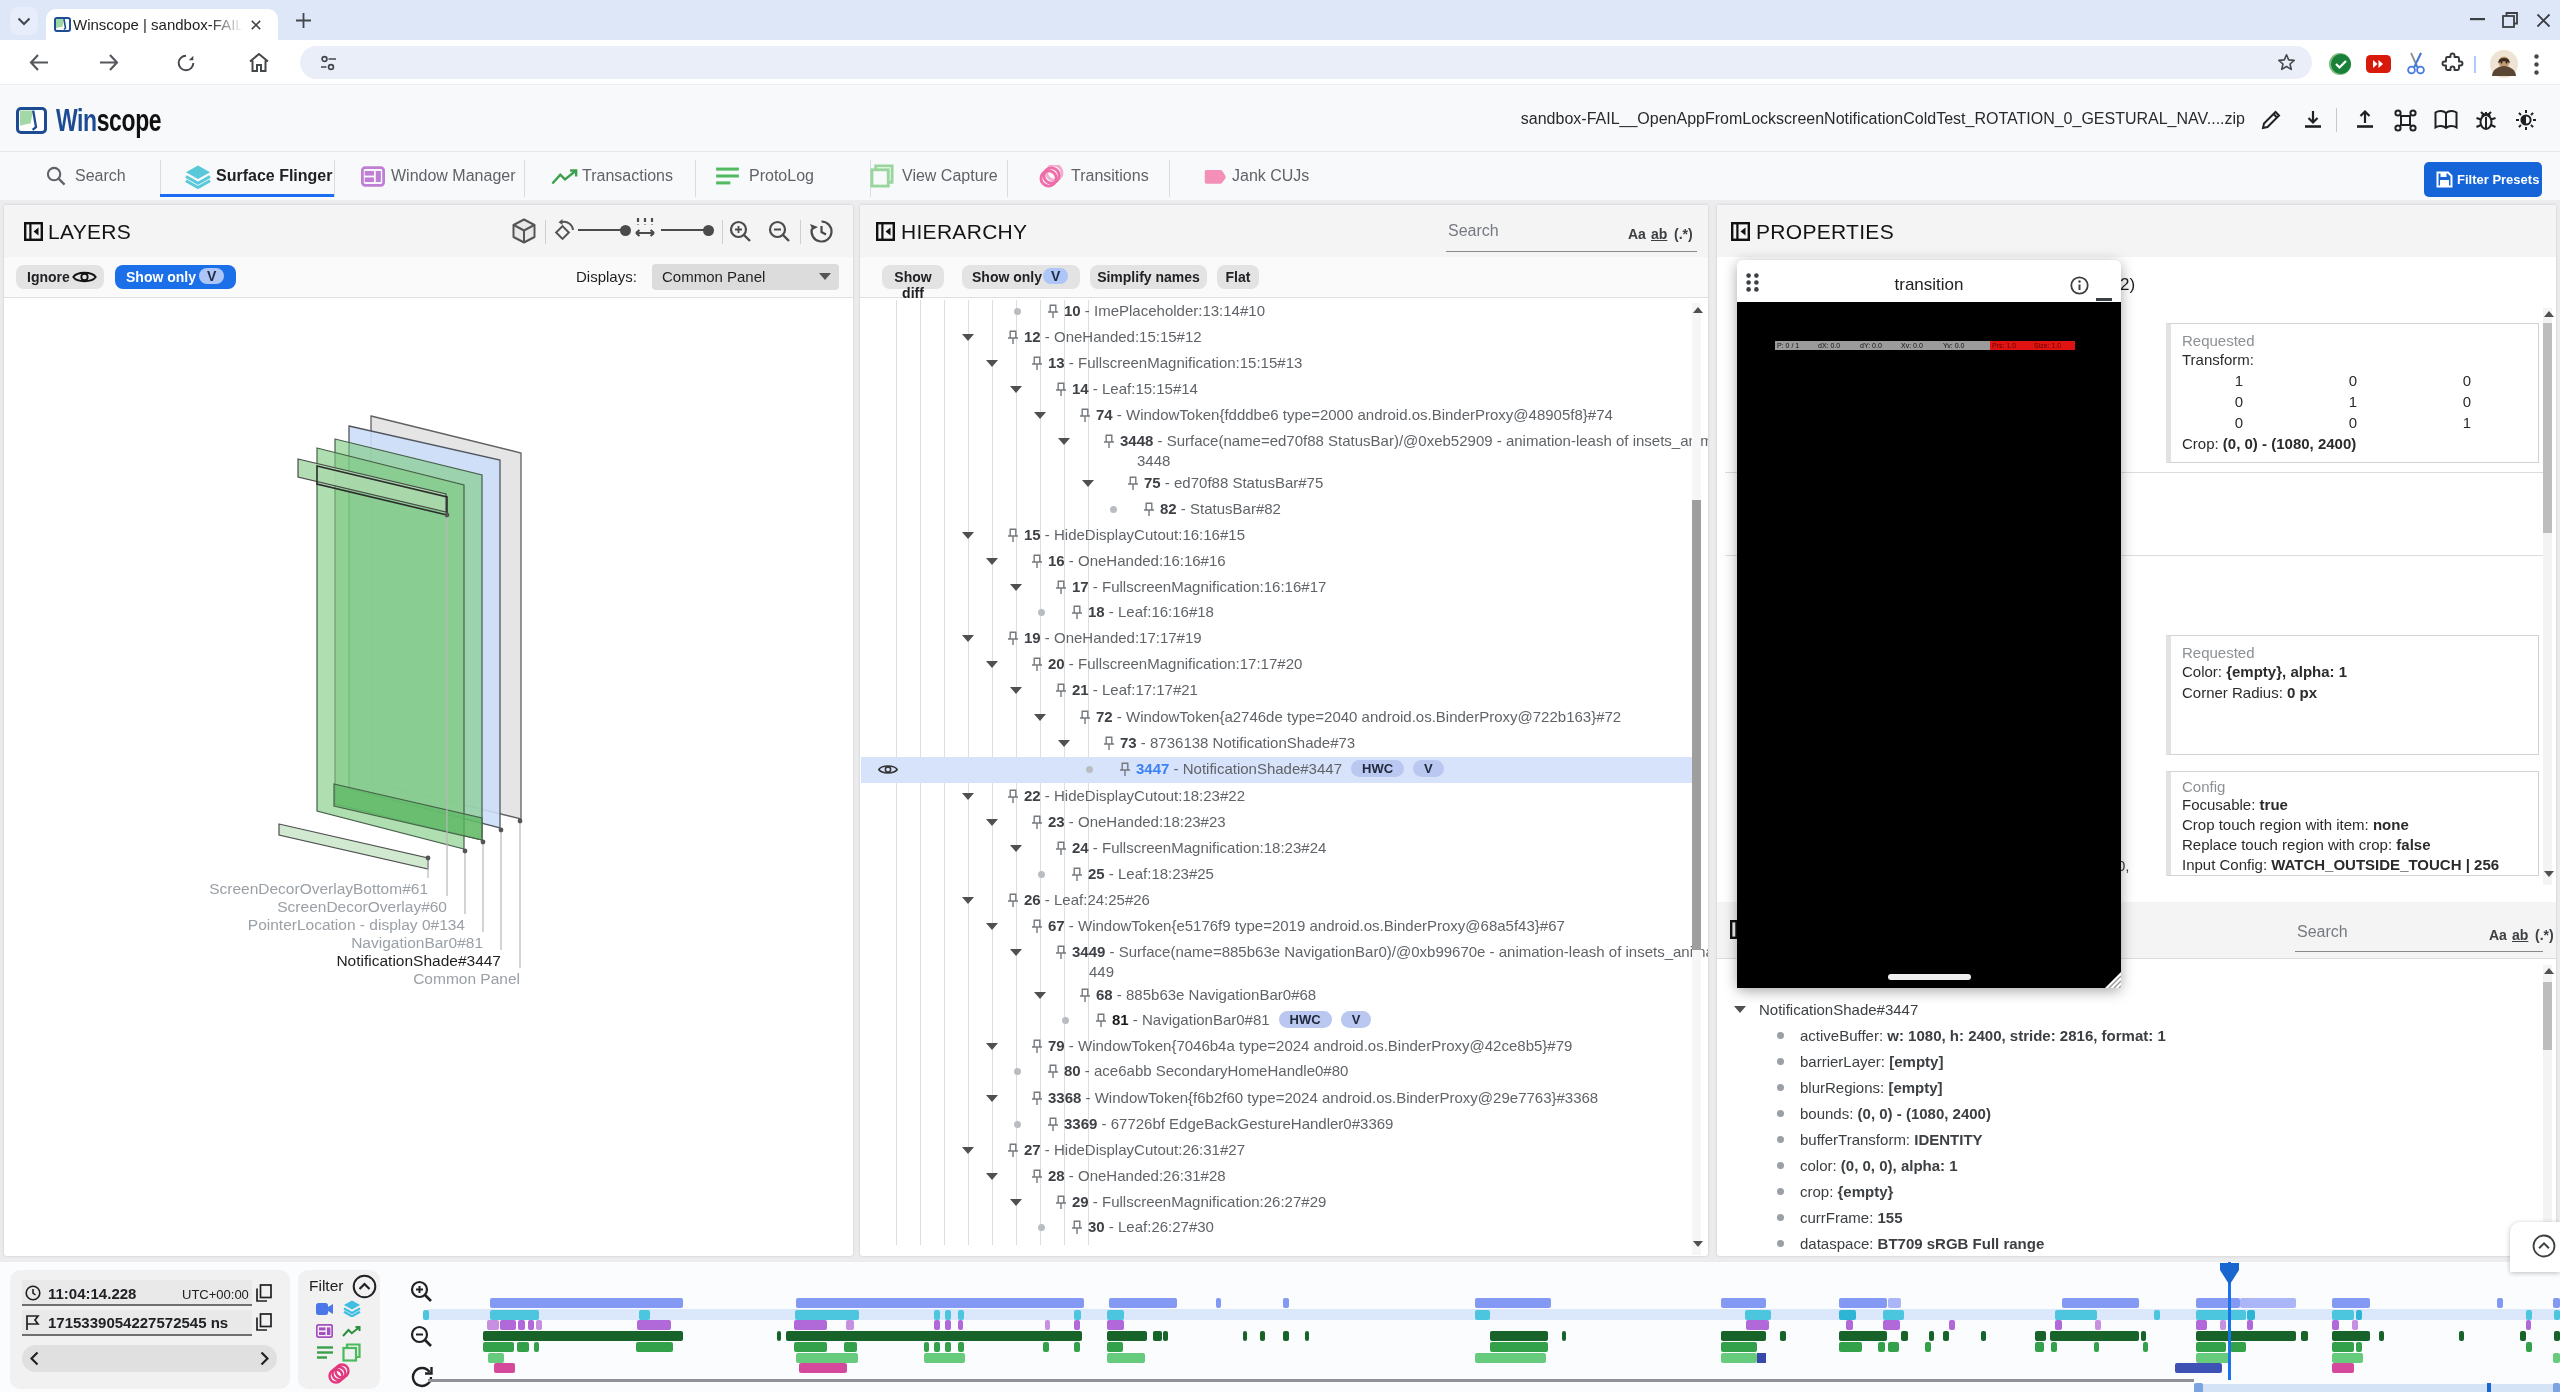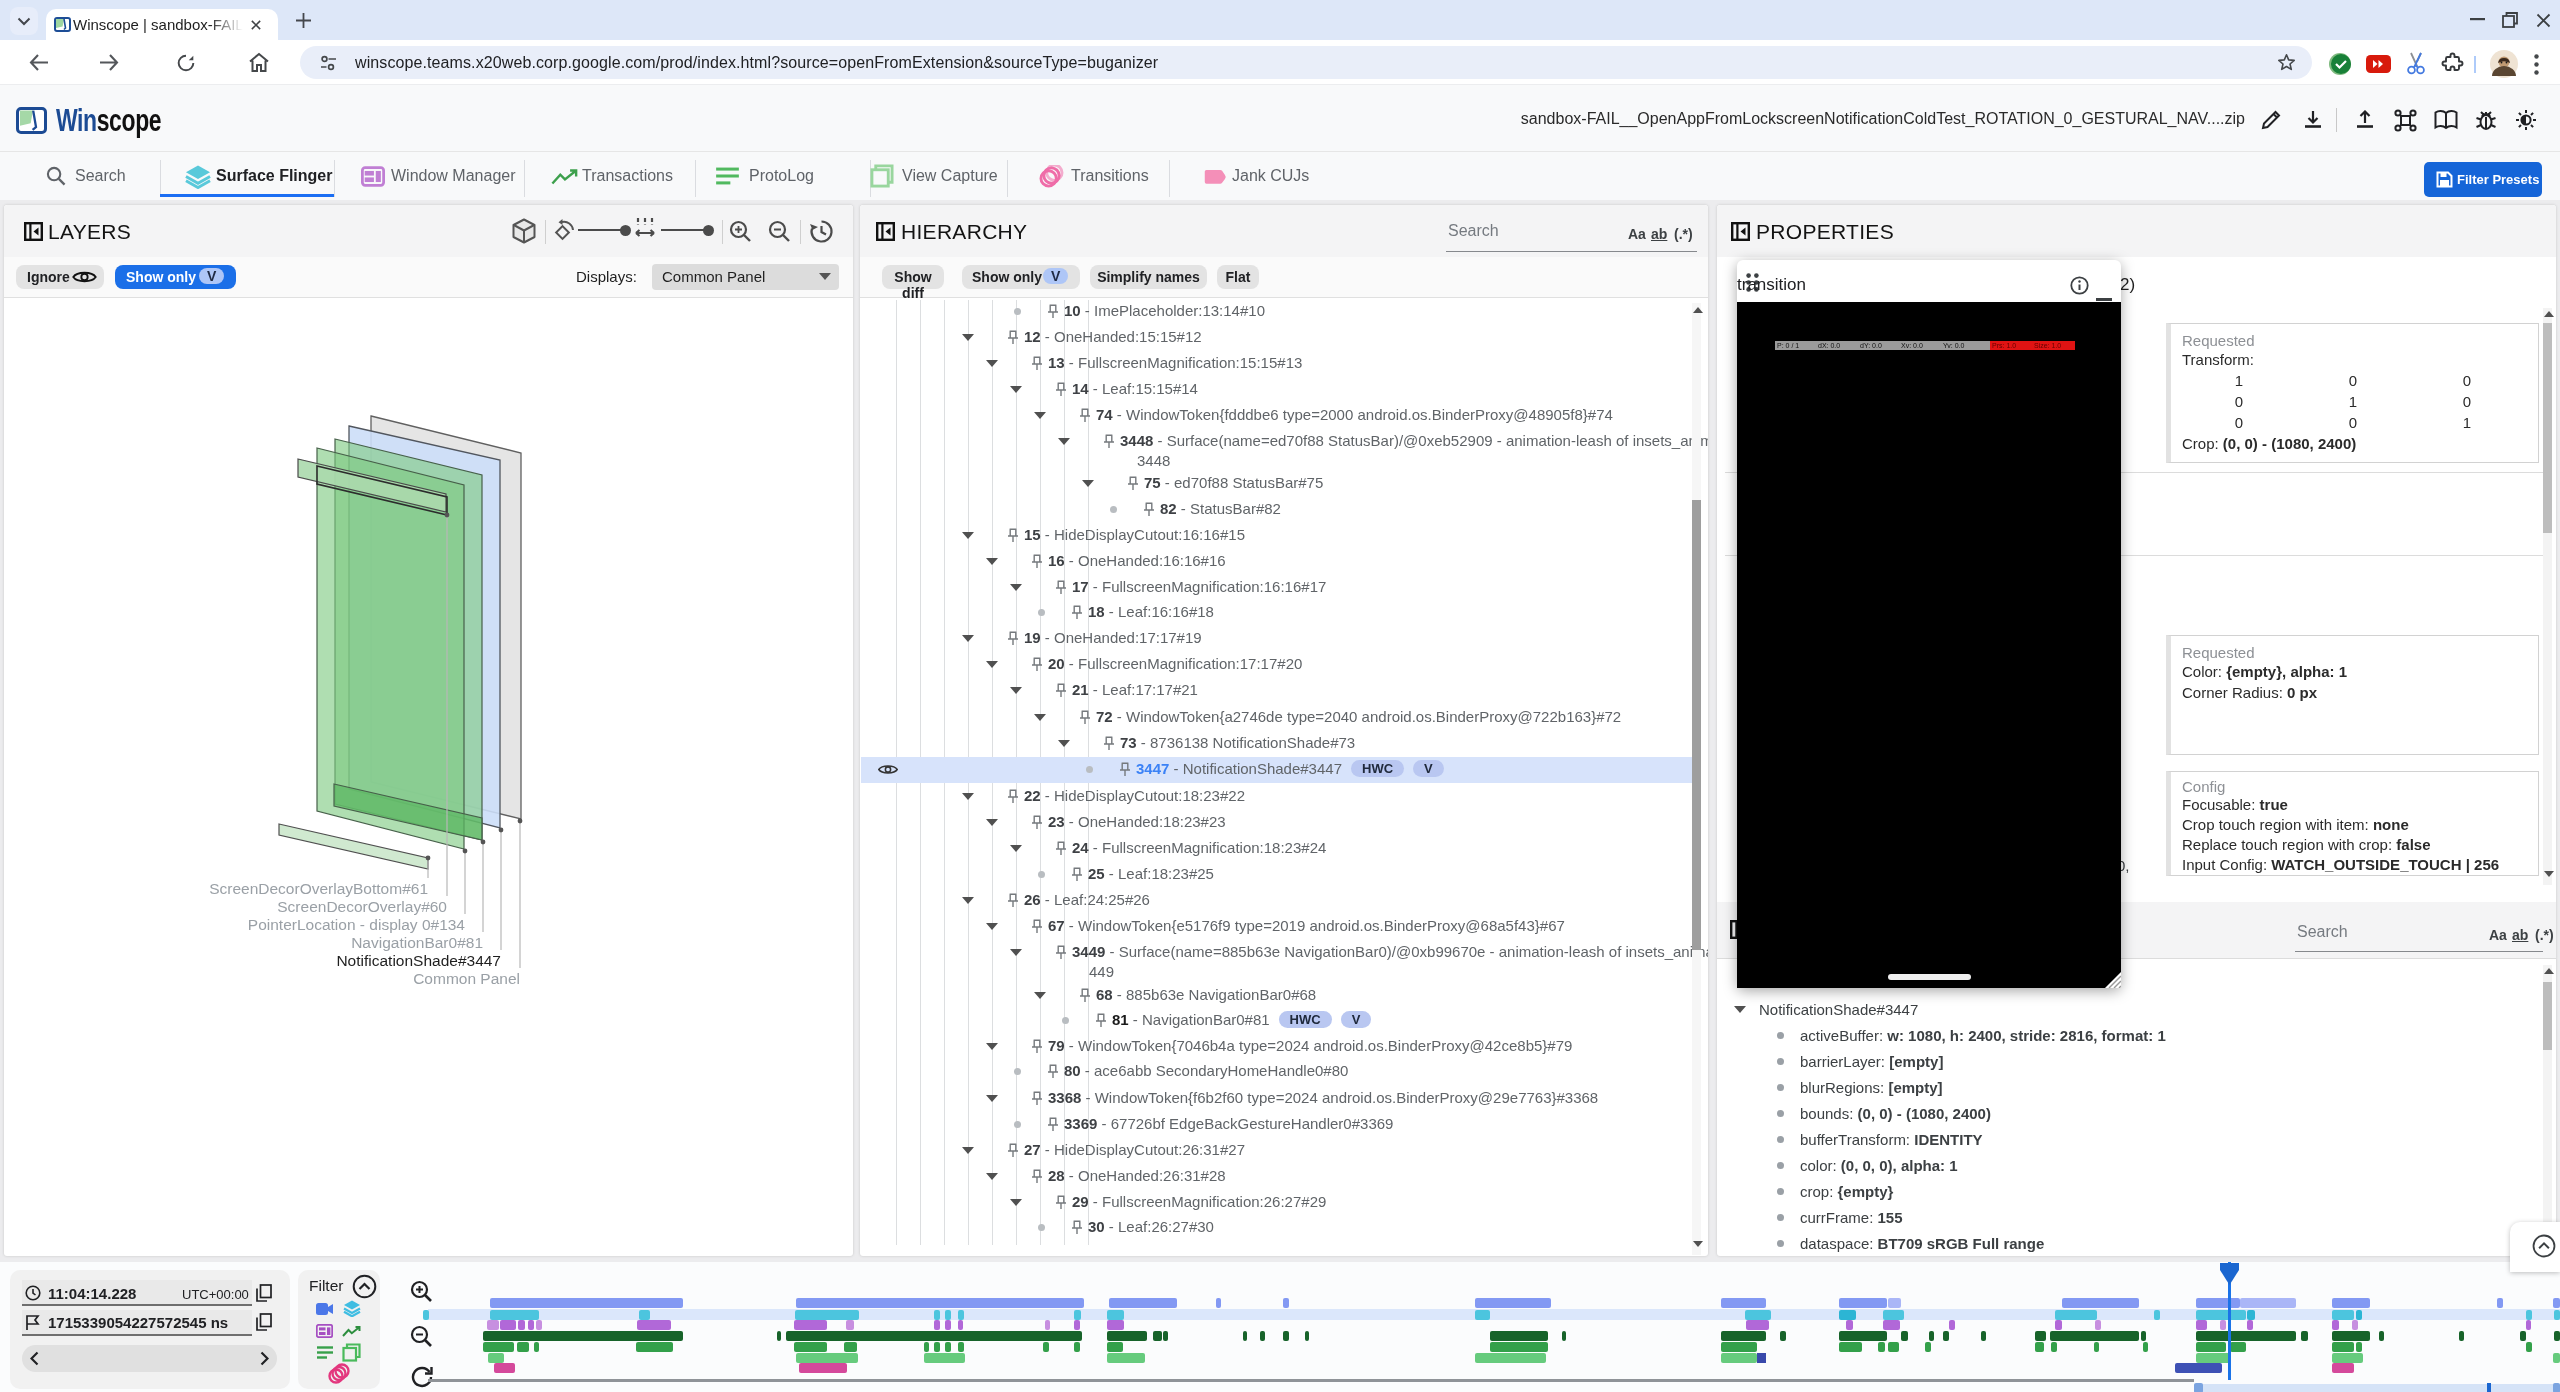--- a/index.html
+++ b/index.html
@@ -103,21 +103,20 @@
   </svg>
 <svg class="ic" style="left:248px;top:52px" width="22" height="21" viewBox="0 0 22 21">
     <path d="M2 9.5 L11 2 L20 9.5 M4.5 8.5 V19 H9 V13 H13 V19 H17.5 V8.5" stroke="#45484b" stroke-width="2" fill="none"></path>
   </svg>
 <div id="urlpill">
  <svg class="ic" style="left:20px;top:9px" width="17" height="16" viewBox="0 0 17 16">
       <circle cx="4.5" cy="4" r="2.4" fill="none" stroke="#45484b" stroke-width="1.7"></circle>
       <path d="M8.5 4 H16 M1 12 H6.5" stroke="#45484b" stroke-width="1.7"></path>
       <circle cx="11" cy="12" r="2.4" fill="none" stroke="#45484b" stroke-width="1.7"></circle>
     </svg>
- <div id="urltext">winscope.teams.x20web.corp.google.com/prod/index.html?source=openFromExtension&amp;sourceType=buganizer</div>
  <svg class="ic" style="right:16px;top:7px" width="19" height="19" viewBox="0 0 19 19">
       <path d="M9.5 1.8 L11.7 6.9 L17.2 7.4 L13 11 L14.3 16.4 L9.5 13.5 L4.7 16.4 L6 11 L1.8 7.4 L7.3 6.9 Z" fill="none" stroke="#45484b" stroke-width="1.6" stroke-linejoin="round"></path>
     </svg>
 </div>
 <svg class="ic" style="left:2327px;top:51px" width="26" height="26" viewBox="0 0 26 26">
     <circle cx="13" cy="13" r="11" fill="#7fba7f"></circle>
     <circle cx="14" cy="13" r="10" fill="#188038"></circle>
     <path d="M9 13 L12.5 16.5 L19 10" stroke="#fff" stroke-width="2.2" fill="none"></path>
   </svg>
 <svg class="ic" style="left:2366px;top:55px" width="25" height="18" viewBox="0 0 25 18">
@@ -894,21 +893,21 @@
     <svg class="ic" style="left:9px;top:13px" width="13" height="19" viewBox="0 0 13 19">
       <g fill="#3c4043">
         <circle cx="2.6" cy="2.6" r="2.3"></circle>
         <circle cx="10.4" cy="2.6" r="2.3"></circle>
         <circle cx="2.6" cy="9.5" r="2.3"></circle>
         <circle cx="10.4" cy="9.5" r="2.3"></circle>
         <circle cx="2.6" cy="16.4" r="2.3"></circle>
         <circle cx="10.4" cy="16.4" r="2.3"></circle>
       </g>
     </svg>
-    <div class="abs" style="left:0;top:15px;width:384px;text-align:left;font-size:17px;font-weight:500;color:#202124">transition</div>
+    <div class="abs" style="left:0;top:15px;width:384px;text-align:center;font-size:17px;font-weight:500;color:#202124">transition</div>
     <svg class="ic" style="left:333px;top:16px" width="19" height="19" viewBox="0 0 19 19">
       <circle cx="9.5" cy="9.5" r="8.2" fill="none" stroke="#3c4043" stroke-width="1.8"></circle>
       <path d="M9.5 8.5 V14" stroke="#3c4043" stroke-width="2"></path>
       <circle cx="9.5" cy="5.5" r="1.2" fill="#3c4043"></circle>
     </svg>
     <div class="abs" style="left:359px;top:38px;width:16px;height:3px;background:#3c4043"></div>
     <div id="fblack"></div>
     <div class="abs" style="left:38px;top:81px;width:215px;height:9px;background:#9b9b9b;font-size:7px;color:#111;white-space:nowrap">
       <span style="position:absolute;left:2px;top:1px">P: 0 / 1</span>
       <span style="position:absolute;left:43px;top:1px">dX: 0.0</span>

